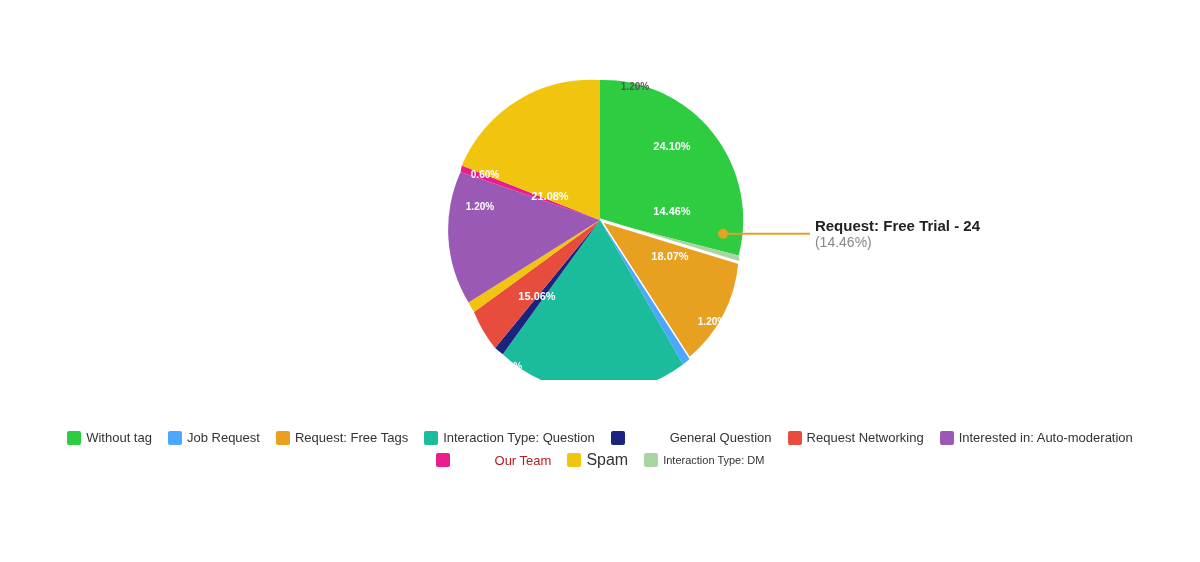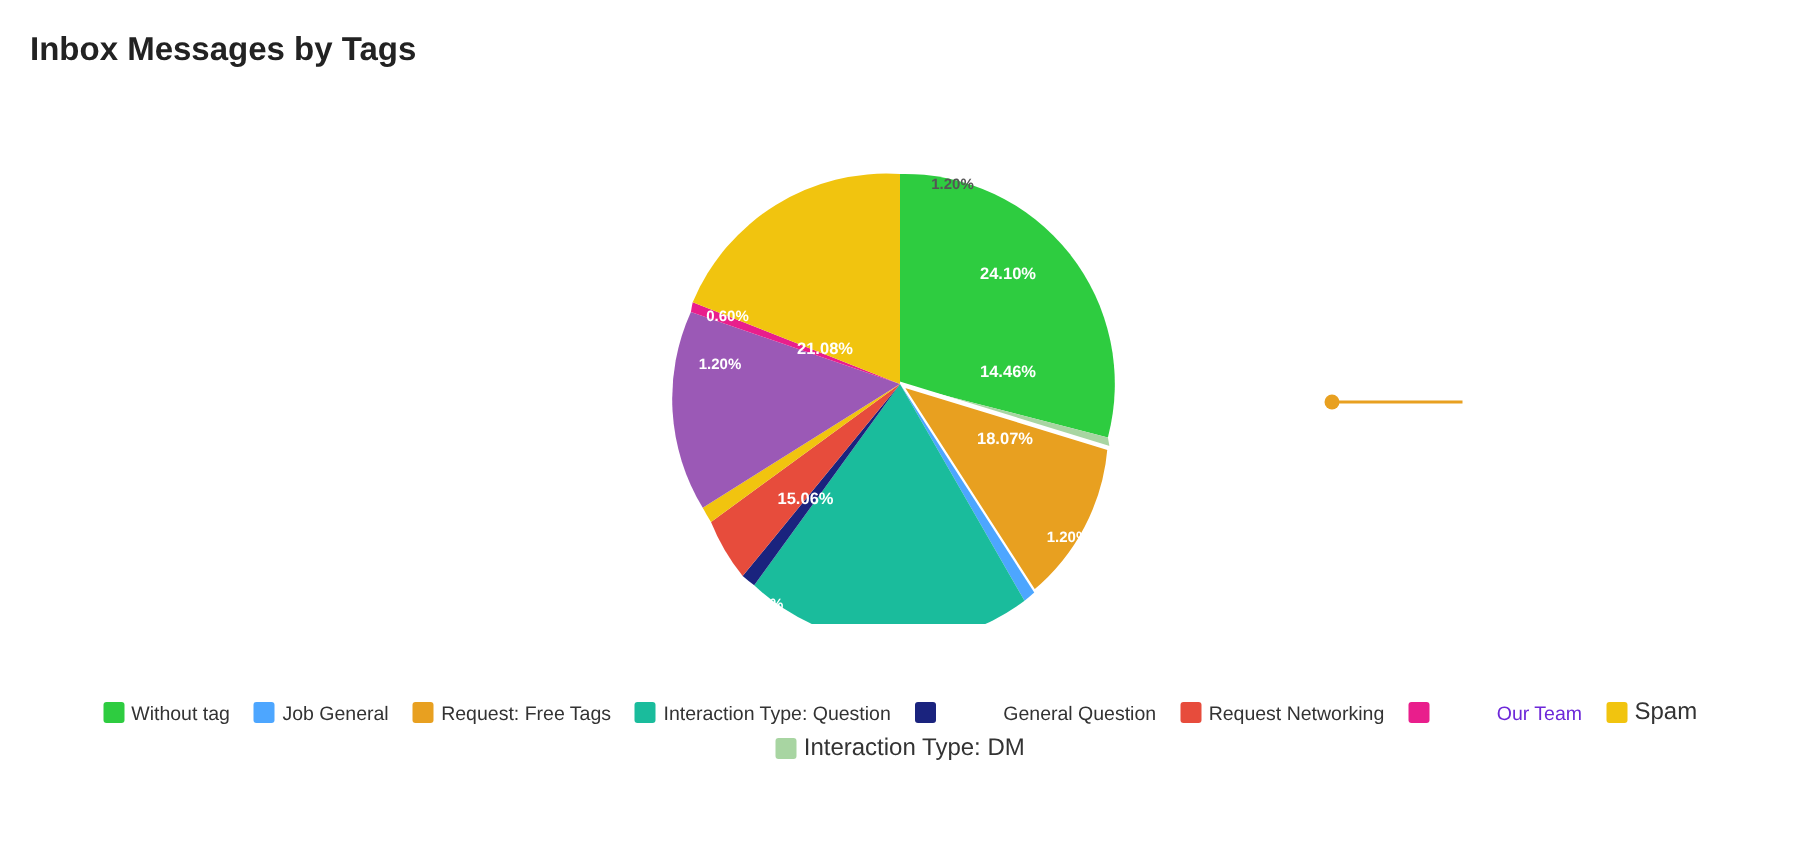--- a/index.html
+++ b/index.html
@@ -53,21 +53,20 @@
       width: 14px;
       height: 14px;
       border-radius: 2px;
       flex-shrink: 0;
     }
   </style>
 </head>
 <body>
 
 <div class="chart-container">
-  <div class="chart-title">Inbox Messages by Tags</div>
 
   <div class="chart-area">
     <div class="pie-wrapper">
       <svg width="320" height="320" viewBox="0 0 320 320">
 
         <path d="M160,160 L160,20 A140,140 0 0,1 298.6,195.6 Z" fill="#2ecc40"></path>
 
         <path d="M160,160 L298.6,195.6 A140,140 0 0,1 299.8,202.9 Z" fill="#a8d5a2"></path>
 
         <path d="M160,160 L299.8,202.9 A140,140 0 0,1 249.5,299.0 Z" fill="#e8a020" stroke="#fff" stroke-width="3"></path>
@@ -103,56 +102,64 @@
       </svg>
     </div>
 
     <div style="position:absolute; right:200px; top:50%; transform:translateY(-10%); display:flex; align-items:center; gap:0;">
       <div style="display:flex;align-items:center;">
         <svg width="100" height="30">
           <circle cx="8" cy="15" r="5" fill="#e8a020"></circle>
           <line x1="8" y1="15" x2="95" y2="15" stroke="#e8a020" stroke-width="2"></line>
         </svg>
       </div>
+      <div>
+        <div style="font-size:15px;font-weight:600;color:#222;">Request: Free Trial - 24</div>
+        <div style="font-size:14px;color:#888;">(14.46%)</div>
+      </div>
     </div>
   </div>
 
   <div class="legend" id="legend-container">
   <div style="display: flex; flex-wrap: wrap; justify-content: center; gap: 6px 16px;">
         <div class="legend-item">
           <div class="legend-color" style="background:#2ecc40"></div>
           <span style="font-size:13px;color:#333;">Without tag</span>
         </div>
         <div class="legend-item">
           <div class="legend-color" style="background:#4da6ff"></div>
-          <span style="font-size:13px;color:#333;">Job General</span>
+          <span style="font-size:13px;color:#333;">Job Request</span>
         </div>
         <div class="legend-item">
           <div class="legend-color" style="background:#e8a020"></div>
           <span style="font-size:13px;color:#333;">Request: Free Tags</span>
         </div>
         <div class="legend-item">
           <div class="legend-color" style="background:#1abc9c"></div>
           <span style="font-size:13px;color:#333;">Interaction Type: Question</span>
         </div>
         <div class="legend-item">
           <div class="legend-color" style="background:#1a237e"></div>
           <span style="font-size:13px;color:#333;margin-left:40px;">General Question</span>
         </div>
         <div class="legend-item">
           <div class="legend-color" style="background:#e74c3c"></div>
           <span style="font-size:13px;color:#333;">Request Networking</span>
         </div>
         <div class="legend-item">
+          <div class="legend-color" style="background:#9b59b6"></div>
+          <span style="font-size:13px;color:#333;">Interested in: Auto-moderation</span>
+        </div>
+        <div class="legend-item">
           <div class="legend-color" style="background:#e91e8c"></div>
-          <span style="font-size:13px;color:#6d28d9;margin-left:40px;">Our Team</span>
+          <span style="font-size:13px;color:#b91c1c;margin-left:40px;">Our Team</span>
         </div>
         <div class="legend-item">
           <div class="legend-color" style="background:#f1c40f"></div>
           <span style="font-size:16px;color:#333;">Spam</span>
         </div>
         <div class="legend-item">
           <div class="legend-color" style="background:#a8d5a2"></div>
-          <span style="font-size:16px;color:#333;">Interaction Type: DM</span>
+          <span style="font-size:11px;color:#333;">Interaction Type: DM</span>
         </div>
       </div>
     </div>
 </div>
 
 </body></html>

